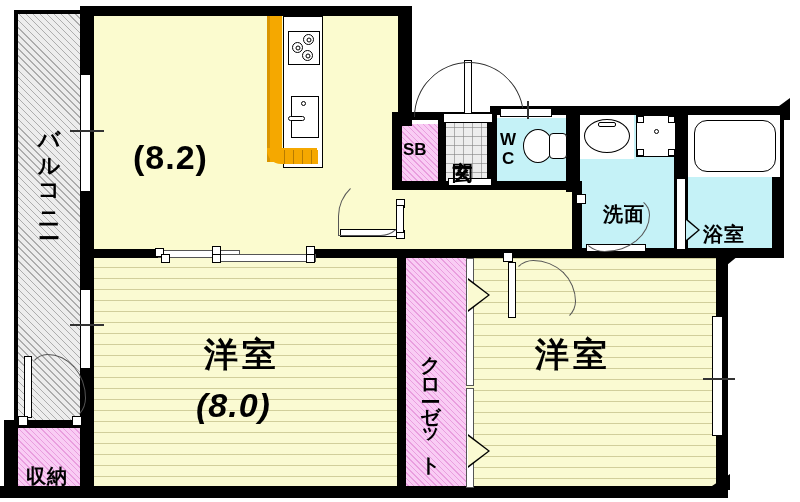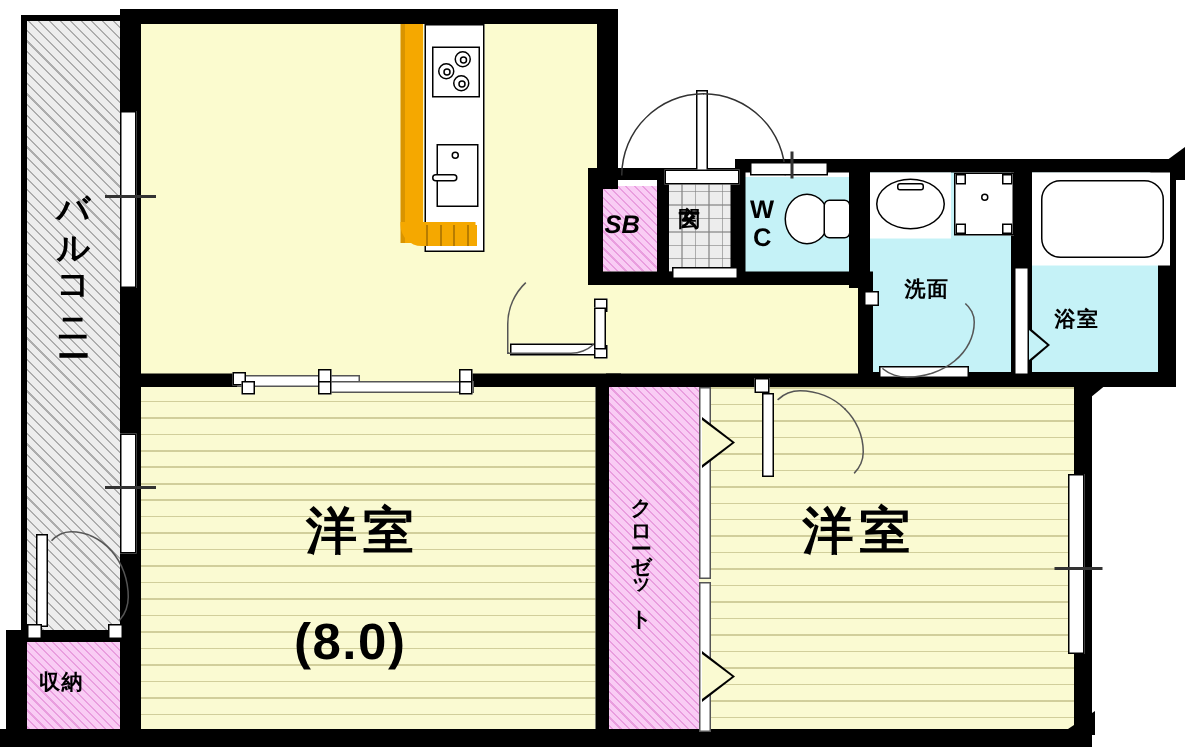--- a/index.html
+++ b/index.html
@@ -51,21 +51,21 @@
   .panel{position:absolute;background:#fff;border:1.2px solid #000;box-sizing:border-box;}
   .sld{position:absolute;background:#fff;border:1px solid #555;box-sizing:border-box;}
   .knob{position:absolute;background:#fff;border:1.2px solid #000;box-sizing:border-box;}
   .tick{position:absolute;background:#333;}
 
   
   .lab{position:absolute;color:#000;white-space:nowrap;line-height:1;}
   .lab-big{font-size:34px;font-weight:700;letter-spacing:4px;}
   .lab-num{font-size:34px;font-weight:700;letter-spacing:1px;}
   .lab-md{font-size:22px;font-weight:700;letter-spacing:2px;}
-  .lab-sm{font-size:14px;font-weight:700;letter-spacing:1px;}
+  .lab-sm{font-size:20px;font-weight:700;letter-spacing:1px;margin-top:19px;}
   .lab-xs{font-size:17px;font-weight:700;}
   .vert{writing-mode:vertical-rl;text-orientation:upright;letter-spacing:3px;}
   .vert2{writing-mode:vertical-rl;text-orientation:upright;letter-spacing:2px;}
 
   .burner{position:absolute;border:1.2px solid #000;border-radius:50%;box-sizing:border-box;background:#fff;}
   .burner:after{content:"";position:absolute;left:50%;top:50%;width:3px;height:3px;
     transform:translate(-50%,-50%);border:1px solid #000;border-radius:50%;}
   .tri{position:absolute;width:0;height:0;}
 </style>
 </head>
@@ -240,29 +240,30 @@
   <div class="door-arc" style="left:28px;top:354px;width:56px;height:64px;
               border:1.3px solid #555;border-left-color:transparent;border-bottom-color:transparent;
               border-top-right-radius:100%;"></div>
   <div class="knob" style="left:18px;top:416px;width:10px;height:10px;"></div>
   <div class="knob" style="left:72px;top:416px;width:10px;height:10px;"></div>
 
   <div class="lab lab-md vert" style="left:38px;top:114px;">バルコニー</div>
 
   <div class="lab lab-sm" style="left:26px;top:447px;">収納</div>
 
+  <div class="lab lab-num" style="left:133px;top:140px;">(8.2)</div>
 
   <div class="lab lab-big" style="left:204px;top:337px;">洋室</div>
-  <div class="lab lab-num" style="left:196px;top:411px;">(8.0)</div>
+  <div class="lab lab-num" style="left:196px;top:388px;font-style:italic;">(8.0)</div>
 
   <div class="lab lab-sm vert2" style="left:421px;top:322px;">クローゼット</div>
 
   <div class="lab lab-big" style="left:535px;top:337px;">洋室</div>
 
-  <div class="lab lab-xs" style="left:403px;top:141px;font-style:italic;">SB</div>
+  <div class="lab lab-xs" style="left:403px;top:141px;">SB</div>
 
   <div class="lab lab-sm vert2" style="left:453px;top:126px;">玄関</div>
 
   <div class="lab lab-xs" style="left:500px;top:131px;">W</div>
   <div class="lab lab-xs" style="left:502px;top:150px;">C</div>
 
   <div class="lab lab-sm" style="left:603px;top:185px;">洗面</div>
 
   <div class="lab lab-sm" style="left:703px;top:205px;">浴室</div>
 

